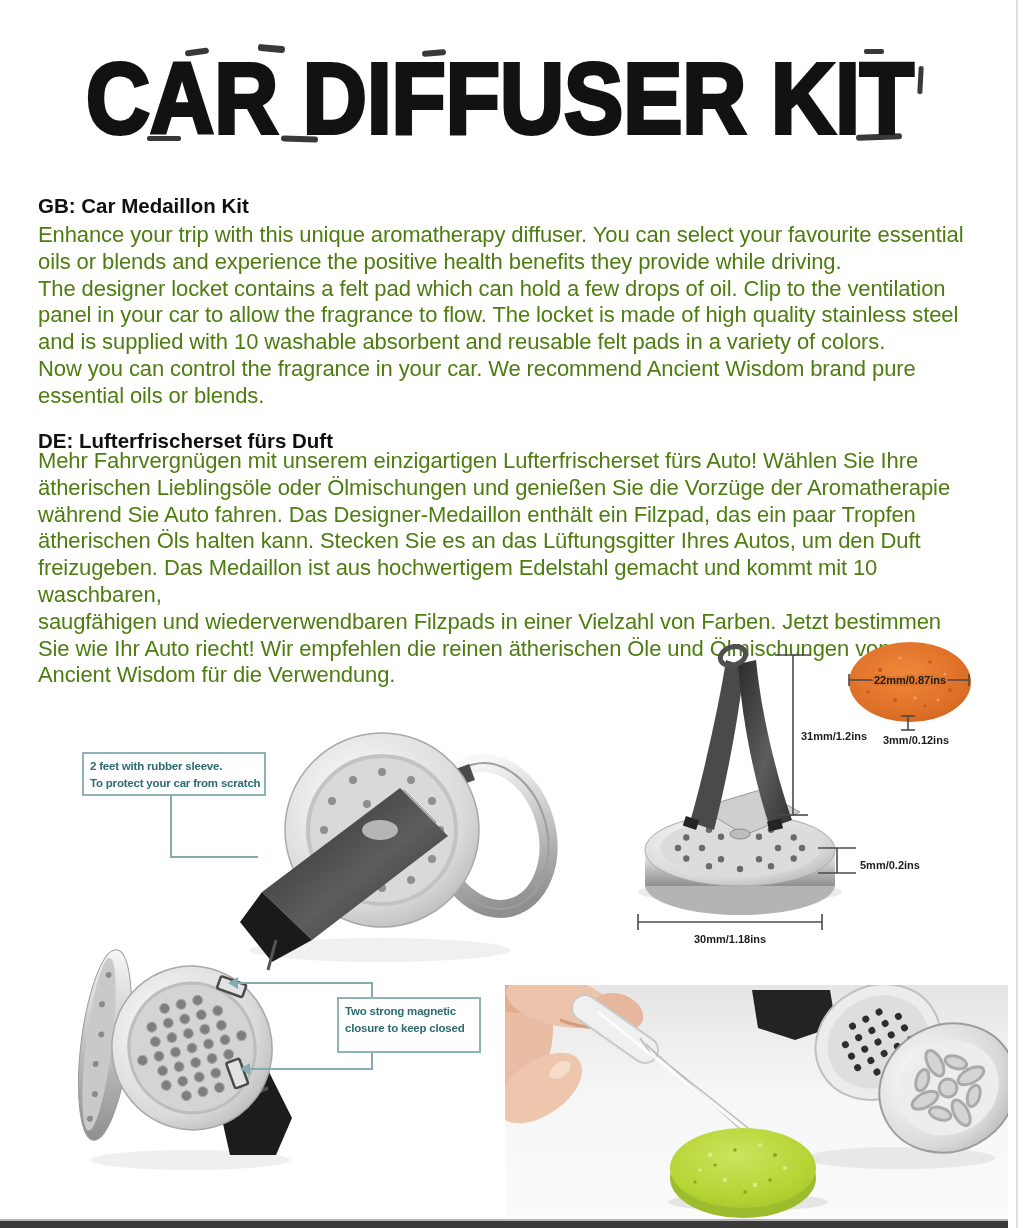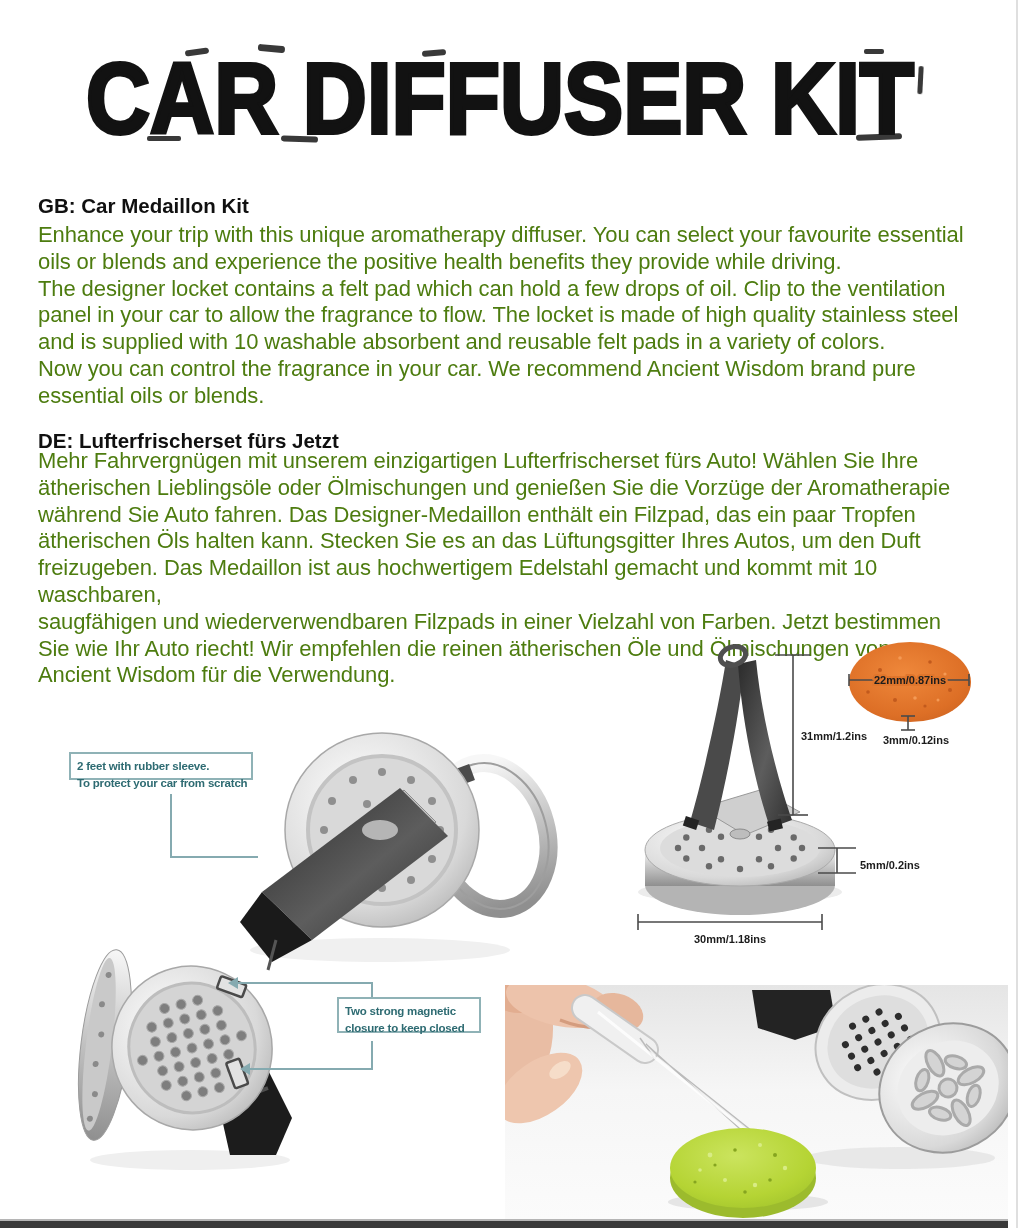--- a/index.html
+++ b/index.html
@@ -41,21 +41,21 @@
 
 <div class="abs heading" style="left:38px;top:194px">GB: Car Medaillon Kit</div>
 <div class="abs body-text" style="left:38px;top:222px">Enhance your trip with this unique aromatherapy diffuser. You can select your favourite essential
 oils or blends and experience the positive health benefits they provide while driving.
 The designer locket contains a felt pad which can hold a few drops of oil. Clip to the ventilation
 panel in your car to allow the fragrance to flow. The locket is made of high quality stainless steel
 and is supplied with 10 washable absorbent and reusable felt pads in a variety of colors.
 Now you can control the fragrance in your car. We recommend Ancient Wisdom brand pure
 essential oils or blends.</div>
 
-<div class="abs heading" style="left:38px;top:429px">DE: Lufterfrischerset fürs Jetzt</div>
+<div class="abs heading" style="left:38px;top:429px">DE: Lufterfrischerset fürs Duft</div>
 <div class="abs body-text" style="left:38px;top:448px">Mehr Fahrvergnügen mit unserem einzigartigen Lufterfrischerset fürs Auto! Wählen Sie Ihre
 ätherischen Lieblingsöle oder Ölmischungen und genießen Sie die Vorzüge der Aromatherapie
 während Sie Auto fahren. Das Designer-Medaillon enthält ein Filzpad, das ein paar Tropfen
 ätherischen Öls halten kann. Stecken Sie es an das Lüftungsgitter Ihres Autos, um den Duft
 freizugeben. Das Medaillon ist aus hochwertigem Edelstahl gemacht und kommt mit 10 waschbaren,
 saugfähigen und wiederverwendbaren Filzpads in einer Vielzahl von Farben. Jetzt bestimmen
 Sie wie Ihr Auto riecht! Wir empfehlen die reinen ätherischen Öle und Ölmischungen von
 Ancient Wisdom für die Verwendung.</div>
 
 <svg class="abs" style="left:0;top:640px" width="1024" height="588" viewBox="0 0 1024 588">
@@ -376,19 +376,19 @@
         </g>
     </g>
   </g>
 
   <g>
     <rect x="0" y="579" width="1008" height="2" fill="#b5b5b5"></rect>
     <rect x="0" y="581" width="1008" height="7" fill="#3a3a3a"></rect>
   </g>
 </svg>
 
-<div class="abs callout" style="left:69px;top:752px;width:184px;height:28px">2 feet with rubber sleeve.
+<div class="abs callout" style="left:82px;top:752px;width:184px;height:44px">2 feet with rubber sleeve.
 To protect your car from scratch</div>
 
-<div class="abs callout" style="left:337px;top:997px;width:144px;height:36px">Two strong magnetic
+<div class="abs callout" style="left:337px;top:997px;width:144px;height:56px">Two strong magnetic
 closure to keep closed</div>
 
 <div class="abs page-edge" style="left:1016px;top:0;width:2px;height:1228px"></div>
 
 </body></html>

